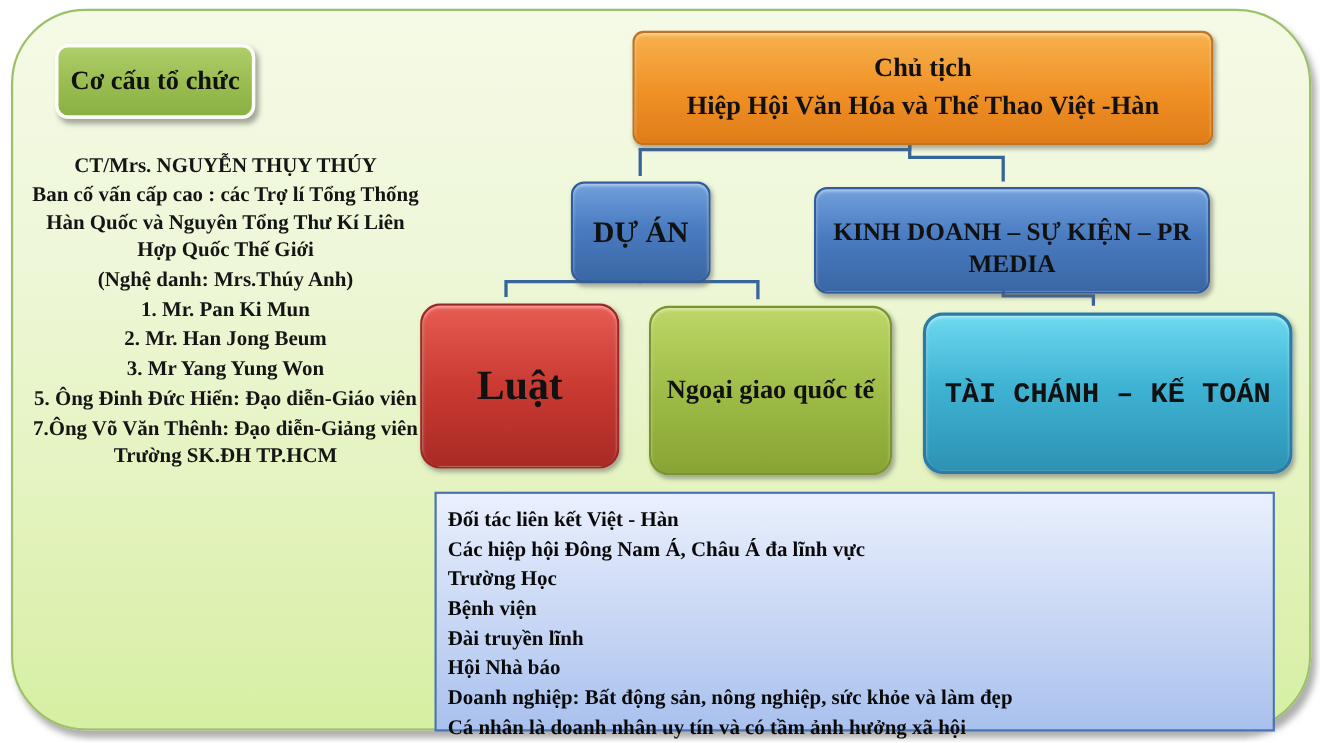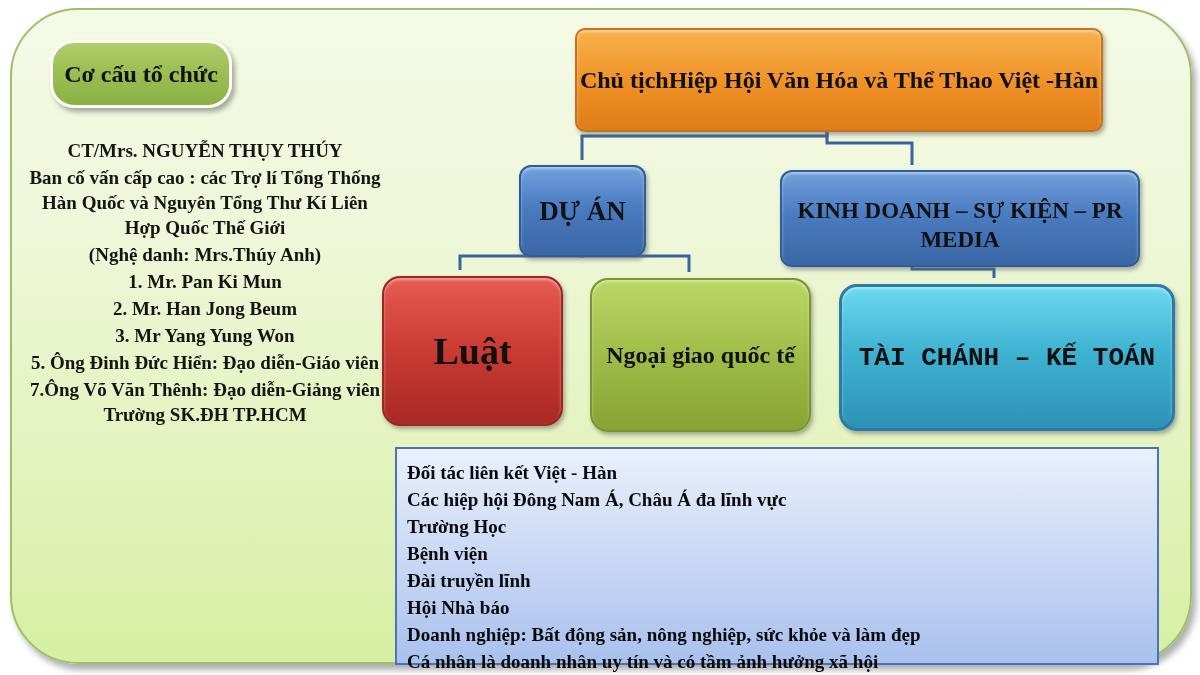--- a/index.html
+++ b/index.html
@@ -7,41 +7,41 @@
   .stage{position:relative;width:1200px;height:675px;background:#ffffff;overflow:hidden;}
 
   .slide{position:absolute;left:10px;top:8px;width:1178px;height:652px;
     border:2px solid #9cc068;border-radius:68px;
     background:linear-gradient(180deg,#f5fae6 0%,#eef7d8 35%,#e3f3bd 70%,#d6efa2 100%);
     box-shadow:4px 6px 6px rgba(110,110,110,.55);}
 
   .badge{position:absolute;left:38px;top:30px;width:176px;height:62px;
     display:flex;align-items:center;justify-content:center;
     background:linear-gradient(180deg,#b0cd6c 0%,#9cbf53 45%,#8ab043 100%);
-    border:3px solid #fbfdf6;border-radius:24px;
+    border:3px solid #fbfdf6;border-radius:12px;
     box-shadow:3px 4px 5px rgba(90,90,90,.5);
     font-weight:bold;font-size:24px;color:#111;}
 
   .left-panel{position:absolute;left:12px;top:128px;width:362px;
     text-align:center;color:#151515;font-weight:bold;font-size:19px;line-height:25px;}
   .left-panel p{margin:0 0 2px 0;}
 
-  .node{position:absolute;display:flex;flex-direction:row;align-items:center;
+  .node{position:absolute;display:flex;flex-direction:column;align-items:center;
     justify-content:center;text-align:center;font-weight:bold;color:#111;
     box-shadow:2px 3px 4px rgba(95,95,95,.5), inset 0 2px 3px rgba(255,255,255,.45);}
 
   .chairman{left:563px;top:18px;width:524px;height:100px;border-radius:10px;
     background:linear-gradient(180deg,#f7b14c 0%,#ef9025 55%,#e07c18 100%);
     border:2px solid #c2731e;font-size:24px;line-height:35px;}
 
   .blue-node{background:linear-gradient(180deg,#72a0dc 0%,#4a7cc1 45%,#3a66a4 100%);
     border:2px solid #2f5d99;border-radius:12px;}
   .project{left:507px;top:155px;width:123px;height:88px;font-size:27px;}
-  .business{left:768px;top:160px;width:360px;height:97px;font-size:23px;
-    line-height:29px;justify-content:flex-start;padding-top:12px;box-sizing:border-box;}
+  .business{left:728px;top:160px;width:360px;height:97px;font-size:23px;
+    line-height:29px;justify-content:center;padding-top:12px;box-sizing:border-box;}
 
   .law{left:370px;top:266px;width:177px;height:146px;border-radius:18px;
     background:linear-gradient(180deg,#e65b52 0%,#c93a32 50%,#aa2a25 100%);
     border:2px solid #9c2622;font-size:38px;}
   .diplomacy{left:578px;top:268px;width:217px;height:150px;border-radius:18px;
     background:linear-gradient(180deg,#bcd766 0%,#9cba45 55%,#88a434 100%);
     border:2px solid #7a9430;font-size:24px;align-items:center;}
   .finance{left:827px;top:274px;width:330px;height:141px;border-radius:18px;
     background:linear-gradient(180deg,#6cd9ee 0%,#3fb3d3 45%,#2d92b4 100%);
     border:3px solid #2b7ba8;font-size:26px;font-family:Liberation Mono, monospace;}

